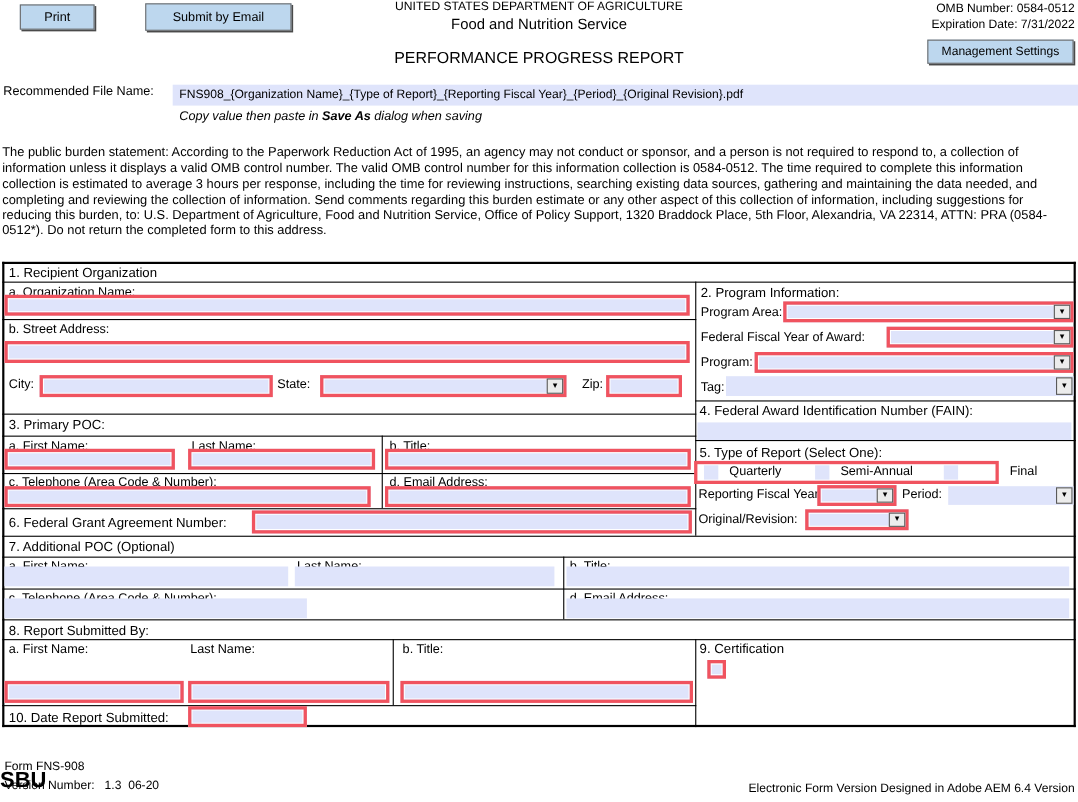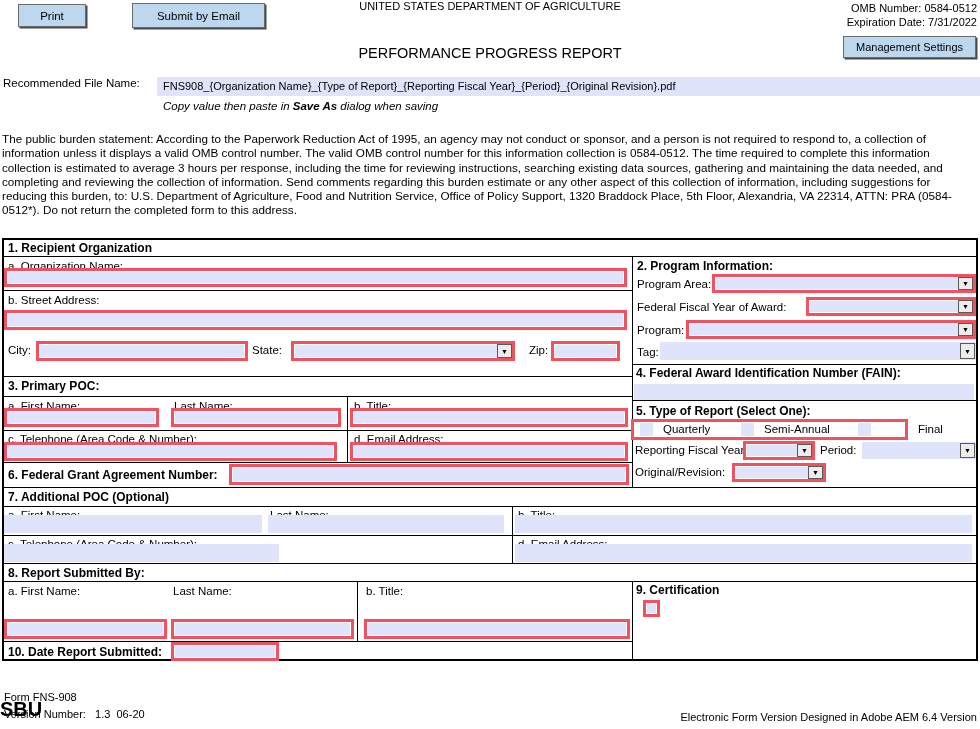--- a/index.html
+++ b/index.html
@@ -1,41 +1,42 @@
 <!DOCTYPE html>
 <html><head>
 <meta charset="utf-8">
 <style>
   *{margin:0;padding:0;box-sizing:border-box}
   html,body{width:980px;height:729px}
   body{position:relative;background:#fff;color:#000;font-family:"Liberation Sans","DejaVu Sans",sans-serif;overflow:hidden}
   .abs{position:absolute}
   .btn{position:absolute;background:#bdd7ee;border:1px solid #6b6b6b;box-shadow:1.5px 1.5px 0 #4a4a4a;font-size:11.5px;display:flex;align-items:center;justify-content:center;cursor:pointer;white-space:nowrap}
   .lbl{position:absolute;font-size:11.5px;white-space:nowrap}
-  .sec{position:absolute;font-size:12px;font-weight:bold;white-space:nowrap}
+  .sec{position:absolute;font-size:12px;font-weight:normal;white-space:nowrap}
   .fld{position:absolute;background:#dfe4fb}
   .req{border:3px solid #f0535f;box-shadow:inset 0 0 0 1px #fff}
   .combo{position:absolute;background:#dfe4fb}
   .cbtn{position:absolute;right:0;top:0;bottom:0;width:15px;background:#ececec;border:1px solid #5a5a5a;display:flex;align-items:center;justify-content:center}
   .combo.plain .cbtn{right:1px;top:1px;bottom:1px}
   .cbtn::after{content:"\25BC";font-size:7px;line-height:1;color:#000}
   .cb{position:absolute;background:#dfe4fb;width:13px;height:13px}
   .hl,.vl{position:absolute;background:#000}
   .ital{font-style:italic}
   .pre{white-space:pre}
   #formtable{position:absolute;left:2px;top:238px;width:976px;height:423px}
 </style>
 </head>
 <body>
 
 <div class="btn" style="left:18px;top:4px;width:68px;height:23px">Print</div>
 <div class="btn" style="left:132px;top:3px;width:133px;height:25px">Submit by Email</div>
 
 <div class="abs" style="left:250px;top:0;width:480px;text-align:center">
   <div style="font-size:11px">UNITED STATES DEPARTMENT OF AGRICULTURE</div>
+  <div style="font-size:13.5px;margin-top:2px">Food and Nutrition Service</div>
 </div>
 <div class="abs" style="left:250px;top:45px;width:480px;text-align:center;font-size:14.5px;font-weight:normal">PERFORMANCE PROGRESS REPORT</div>
 
 <div class="abs" style="left:730px;top:1px;width:247px;text-align:right;font-size:11px;line-height:14px">
   <div>OMB Number: 0584-0512</div>
   <div>Expiration Date: 7/31/2022</div>
 </div>
 <div class="btn" style="left:843px;top:36px;width:133px;height:22px;font-size:11px">Management Settings</div>
 
 <div class="lbl" style="left:3px;top:77px;font-weight:normal">Recommended File Name:</div>

